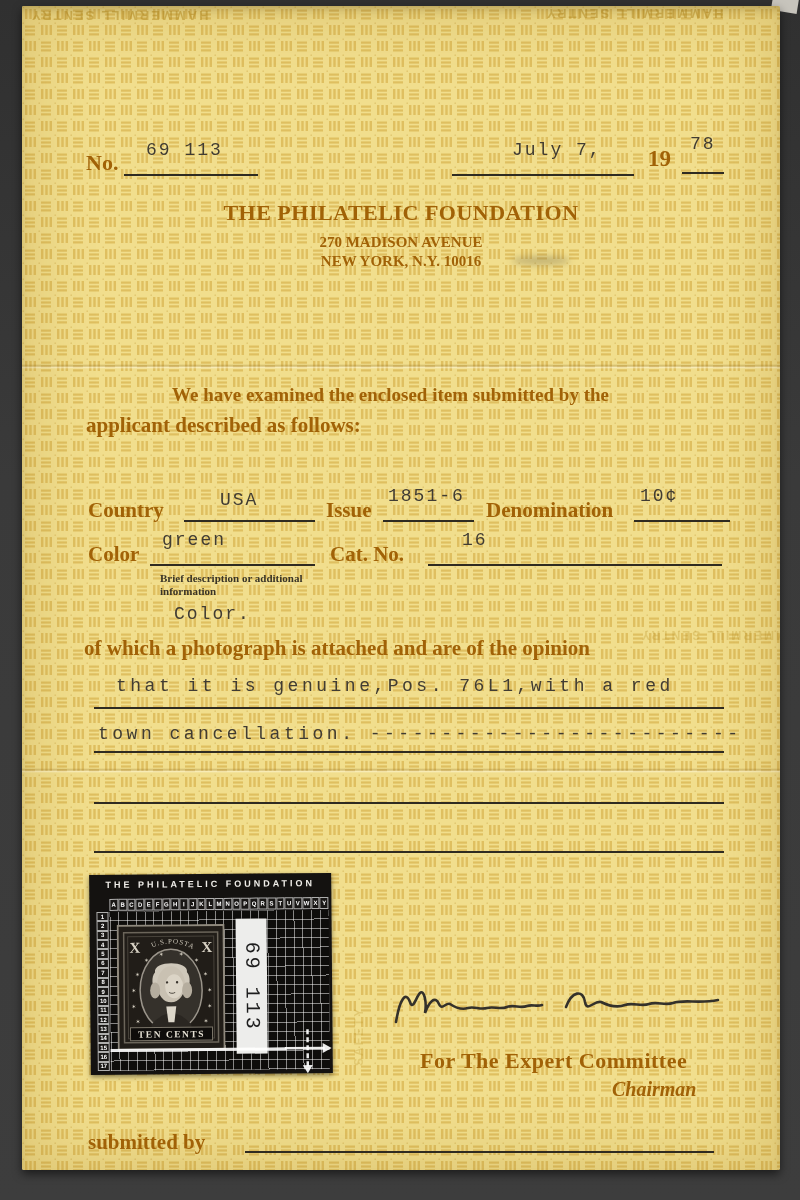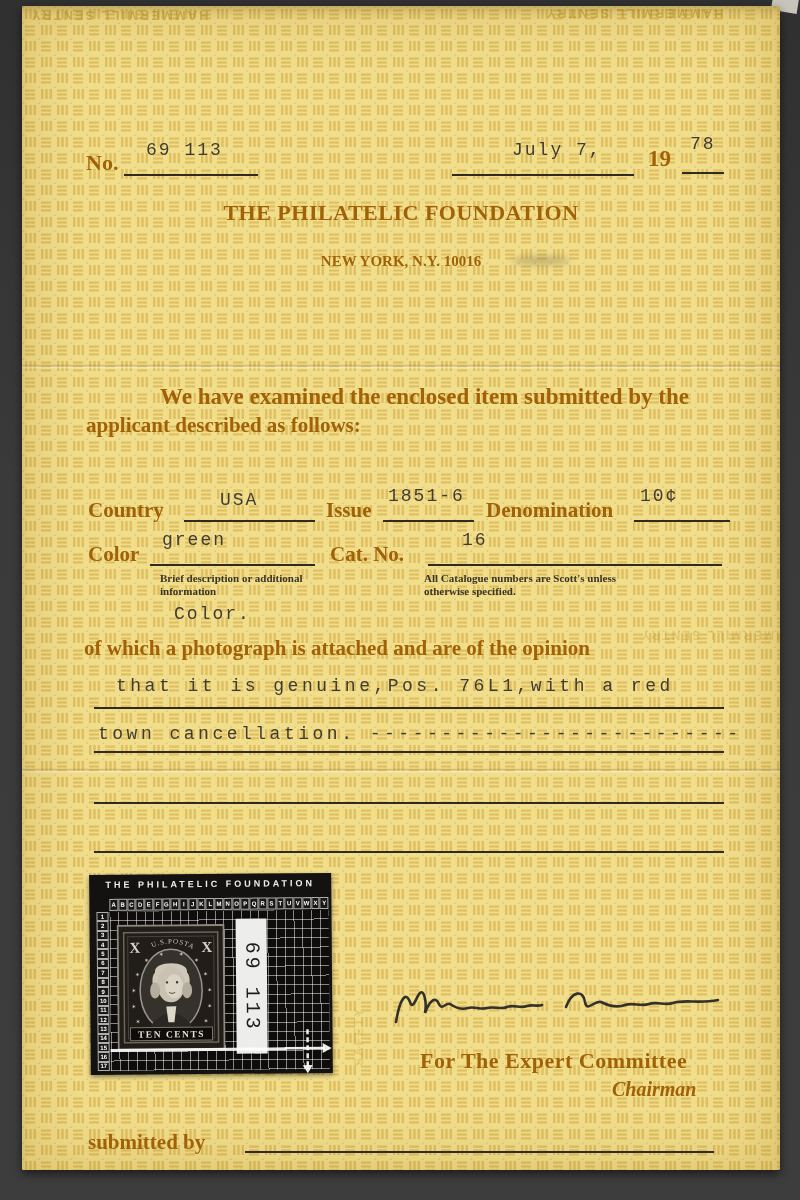--- a/index.html
+++ b/index.html
@@ -112,44 +112,44 @@
     <div class="tw" style="left:124px;top:134px;">69 113</div>
     <div class="ul" style="left:102px;top:168px;width:134px;"></div>
 
     <div class="tw" style="left:490px;top:134px;">July 7,</div>
     <div class="ul" style="left:430px;top:168px;width:182px;"></div>
     <div class="pr" style="left:626px;top:140px;font-size:23px;">19</div>
     <div class="tw" style="left:668px;top:128px;">78</div>
     <div class="ul" style="left:660px;top:166px;width:42px;"></div>
 
     <div class="pr centered" style="top:194px;font-size:22px;letter-spacing:.5px;">THE PHILATELIC FOUNDATION</div>
+    <div class="pr centered" style="top:228px;font-size:15px;">270 MADISON AVENUE</div>
     <div class="pr centered" style="top:247px;font-size:15px;">NEW YORK, N.Y. 10016</div>
 
-    <div class="pr" style="left:138px;top:378px;font-size:23px;">We have examined the enclosed item submitted by the</div>
+    <div class="pr" style="left:150px;top:378px;font-size:19px;">We have examined the enclosed item submitted by the</div>
     <div class="pr" style="left:64px;top:407px;font-size:21px;">applicant described as follows:</div>
 
     <div class="pr" style="left:66px;top:492px;font-size:21px;">Country</div>
     <div class="tw" style="left:198px;top:484px;">USA</div>
     <div class="ul" style="left:162px;top:514px;width:131px;"></div>
     <div class="pr" style="left:304px;top:492px;font-size:21px;">Issue</div>
     <div class="tw" style="left:366px;top:480px;">1851-6</div>
     <div class="ul" style="left:361px;top:514px;width:91px;"></div>
     <div class="pr" style="left:464px;top:492px;font-size:21px;">Denomination</div>
     <div class="tw" style="left:618px;top:480px;">10¢</div>
     <div class="ul" style="left:612px;top:514px;width:96px;"></div>
 
     <div class="pr" style="left:66px;top:536px;font-size:21px;">Color</div>
     <div class="tw" style="left:140px;top:524px;">green</div>
     <div class="ul" style="left:128px;top:558px;width:165px;"></div>
     <div class="pr" style="left:308px;top:536px;font-size:21px;">Cat. No.</div>
     <div class="tw" style="left:440px;top:524px;">16</div>
     <div class="ul" style="left:406px;top:558px;width:294px;"></div>
 
     <div class="small-note" style="left:138px;top:566px;width:168px;">Brief description or additional information</div>
-    <div class="small-note" style="left:402px;top:566px;width:228px;">All Catalogue numbers are Scott's unless otherwise specified.</div>
 
     <div class="tw" style="left:152px;top:598px;">Color.</div>
     <div class="pr" style="left:62px;top:630px;font-size:21px;">of which a photograph is attached and are of the opinion</div>
 
     <div class="tw tw-wide" style="left:74px;top:670px;margin-left:20px;">that it is genuine,Pos. 76L1,with a red</div>
     <div class="rule" style="left:72px;top:701px;width:630px;"></div>
     <div class="tw tw-wide" style="left:76px;top:718px;">town cancellation. --------------------------</div>
     <div class="rule" style="left:72px;top:745px;width:630px;"></div>
     <div class="rule" style="left:72px;top:796px;width:630px;"></div>
     <div class="rule" style="left:72px;top:845px;width:630px;"></div>

